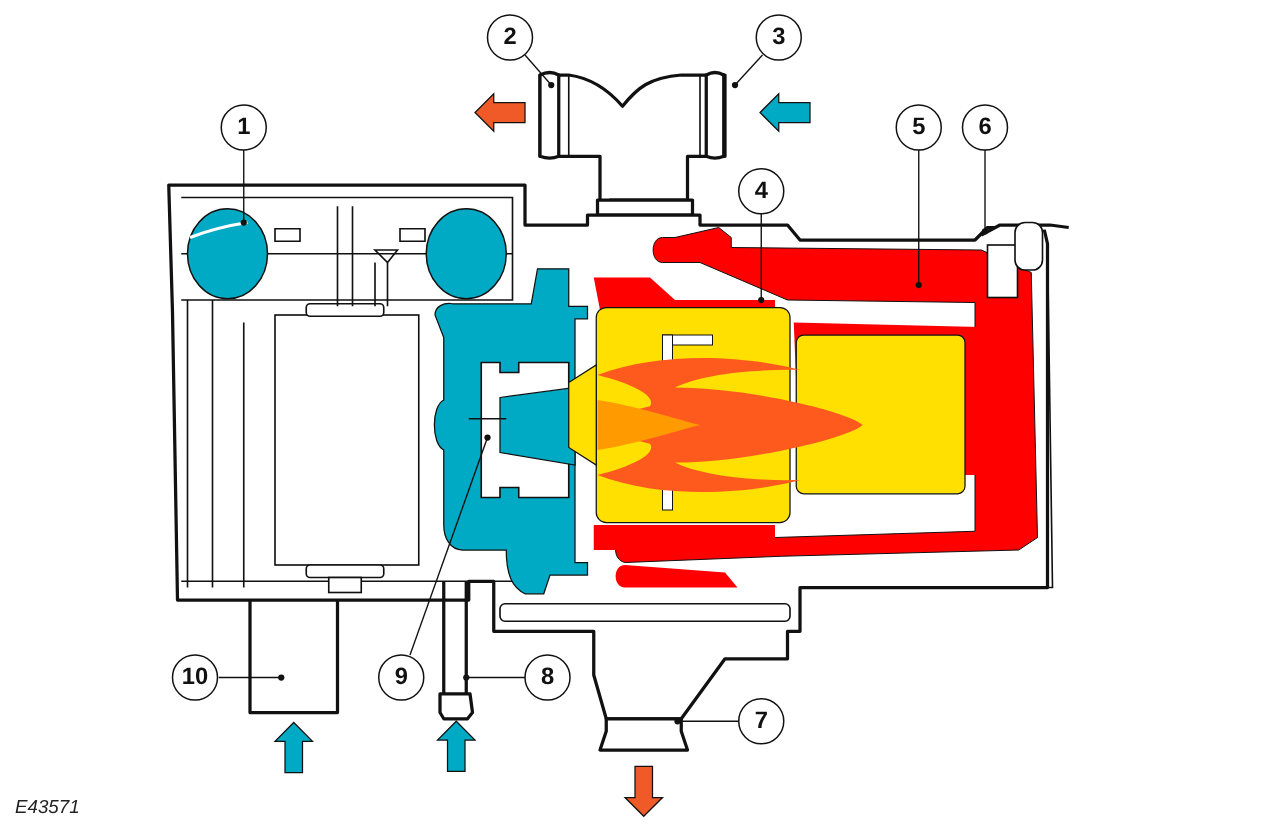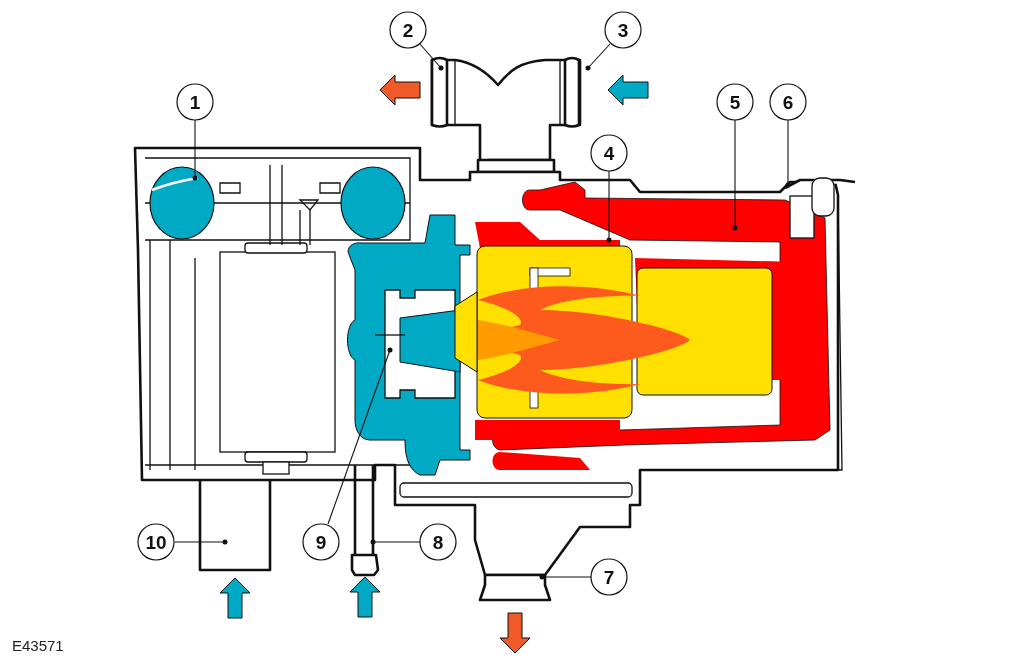--- a/index.html
+++ b/index.html
@@ -6,21 +6,21 @@
   body { width:1011px; height:665px; overflow:hidden; position:relative; font-family:"Liberation Sans", sans-serif; }
   #diagram { position:absolute; left:0; top:0; width:1011px; height:665px; }
   .ln { fill:none; stroke:#111; stroke-width:1.3; }
   .lnb { fill:none; stroke:#111; stroke-width:2.6; stroke-linejoin:round; }
   .wht { fill:#ffffff; stroke:#111; stroke-width:1.3; }
   .whtb { fill:#ffffff; stroke:#111; stroke-width:2.6; stroke-linejoin:round; }
   .callout-circle { fill:#ffffff; stroke:#111; stroke-width:1.2; }
   .callout-num { font-family:"Liberation Sans", sans-serif; font-weight:bold; font-size:19px; fill:#111; text-anchor:middle; dominant-baseline:central; }
   .leader { stroke:#111; stroke-width:1.1; fill:none; }
   .dot { fill:#111; }
-  .ref { position:absolute; left:12px; top:637px; font-family:"Liberation Sans", sans-serif; font-size:15px; color:#222; }
+  .ref { position:absolute; left:12px; top:637px; font-family:"Liberation Sans", sans-serif; font-size:15px; color:#222;font-style:italic; }
 </style>
 </head>
 <body>
 
 <svg id="diagram" viewBox="0 0 1011 665" xmlns="http://www.w3.org/2000/svg">
 
   <g>
     <path class="whtb" d="M432,60 L432,125 L480,125 L480,162 L488,162 L488,160 L550,160 L550,125 L580,125 L580,60 L545,60 C520,62 510,70 498,85 C485,70 470,62 455,60 Z"></path>
     <path class="ln" d="M455,60 L455,125 M560,60 L560,125"></path>
     <path class="whtb" d="M432,60 Q440,56 447,60 L447,125 Q440,128 432,125 Z"></path>

